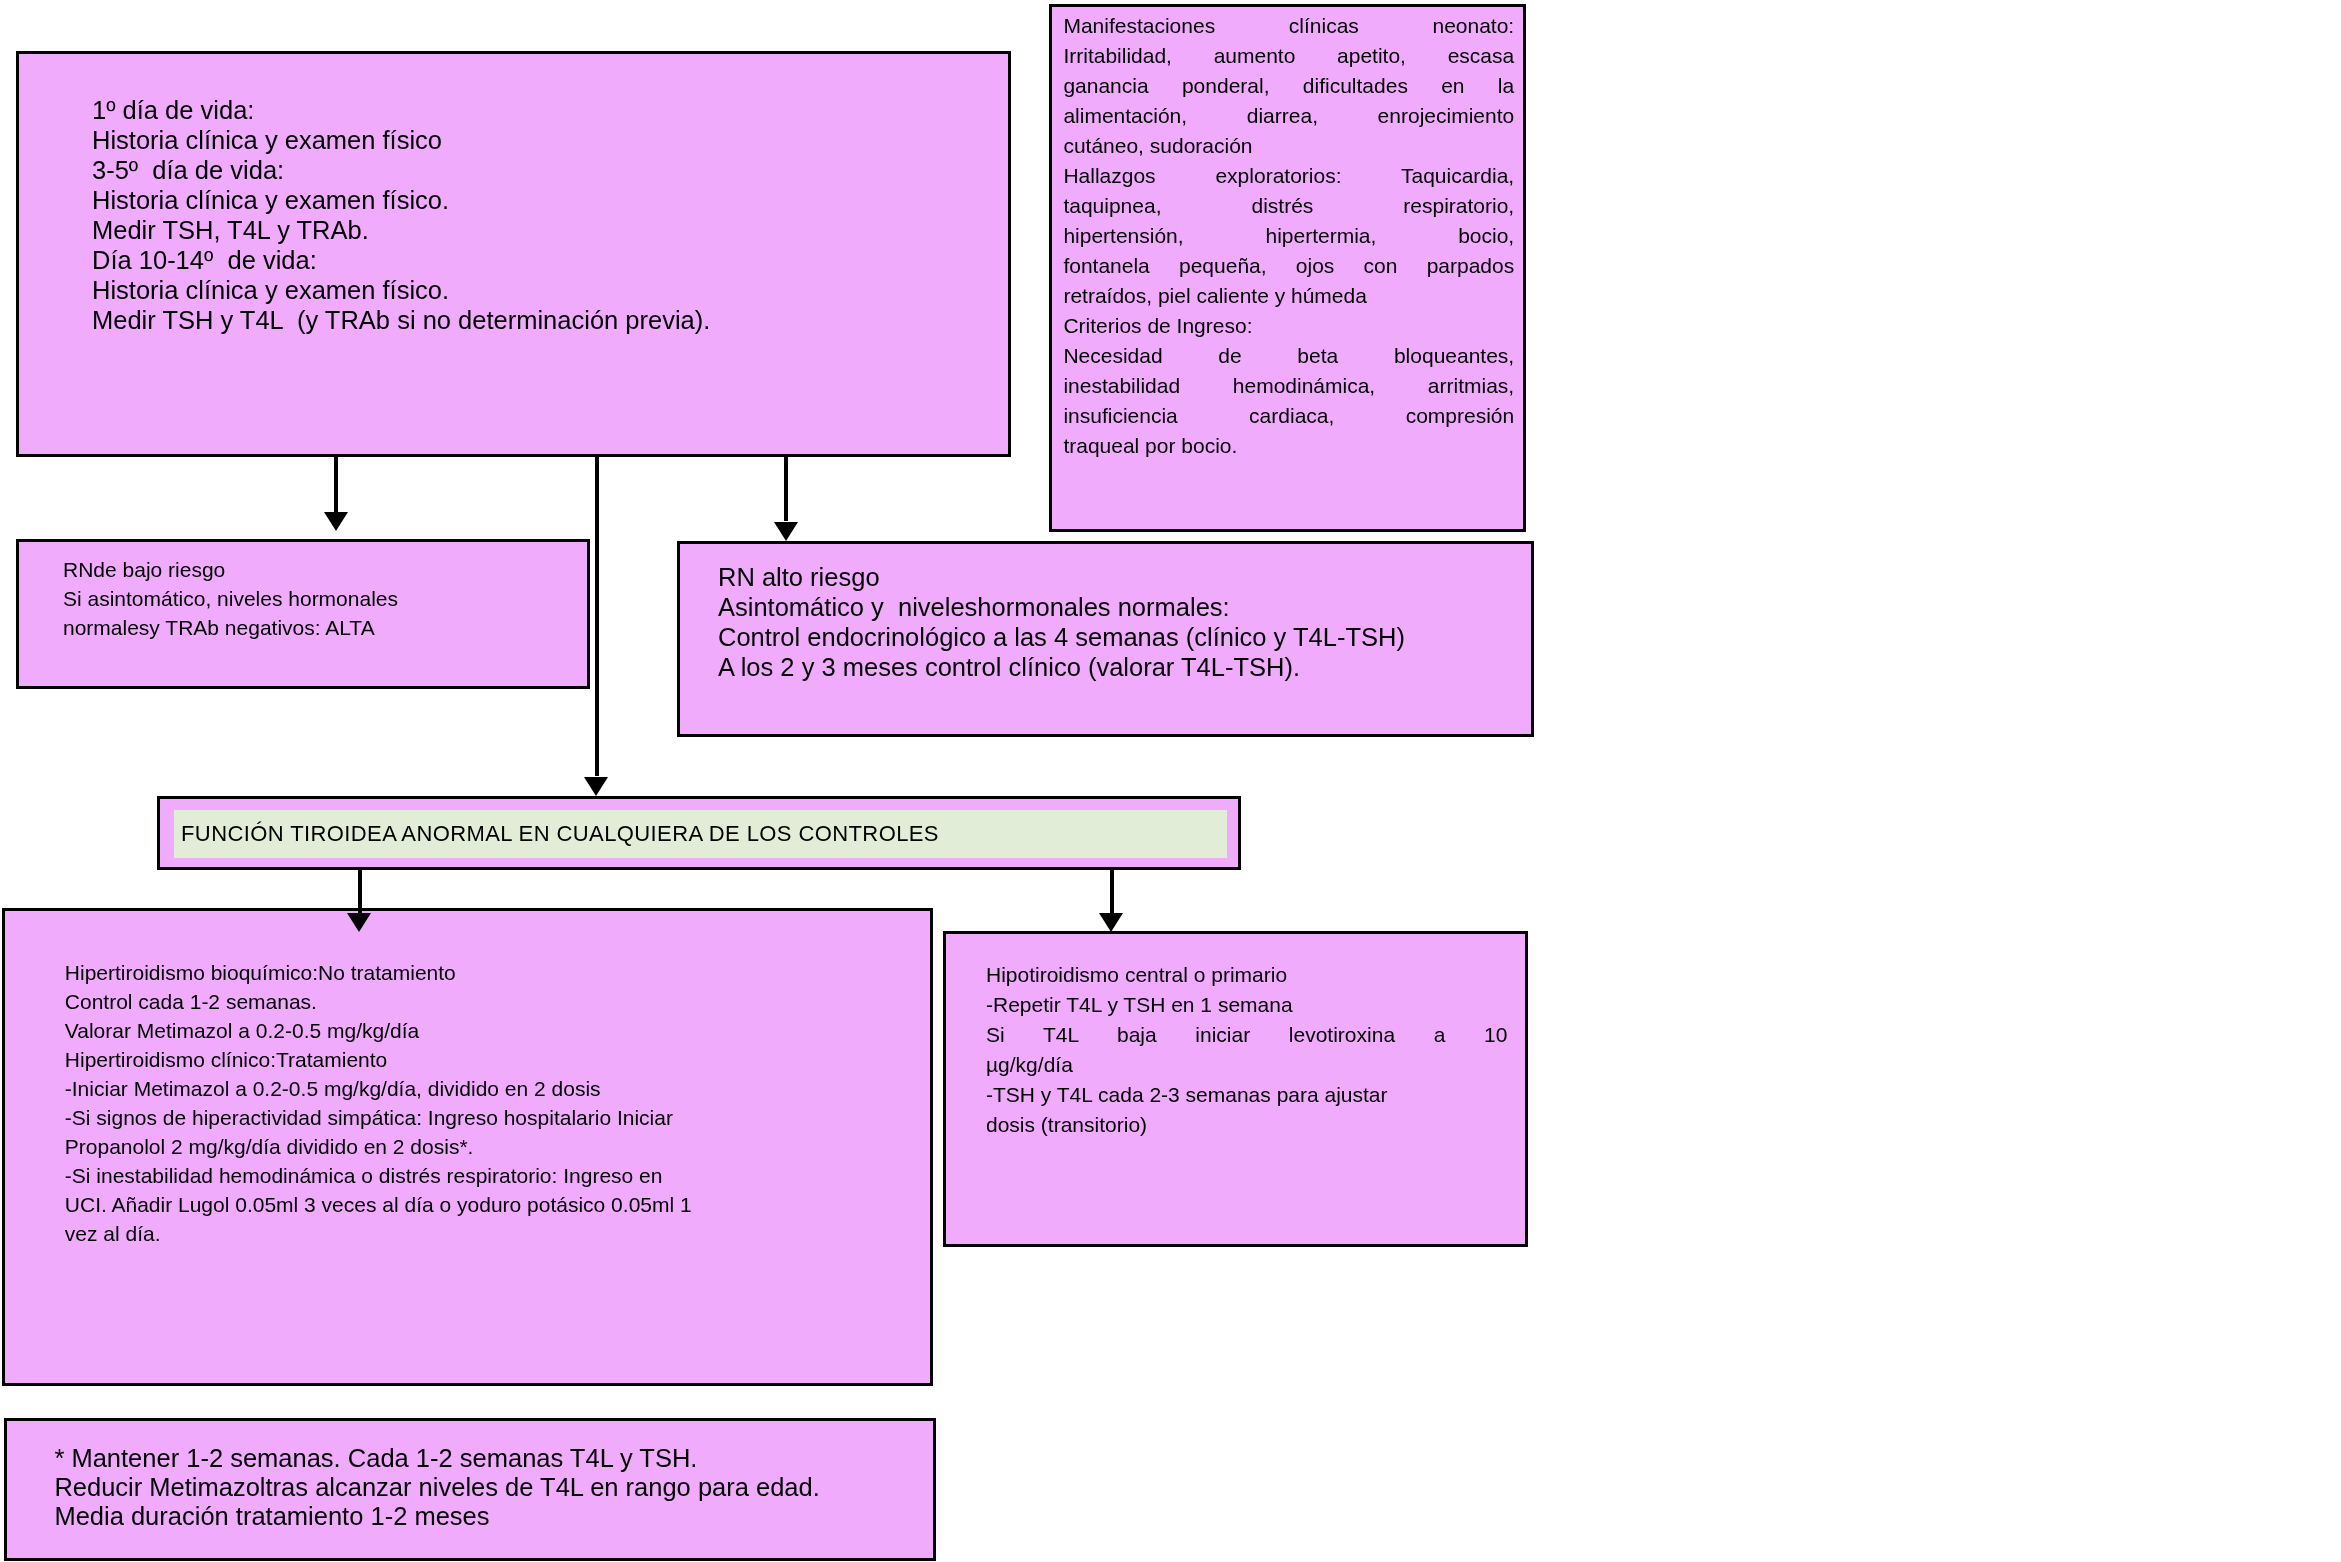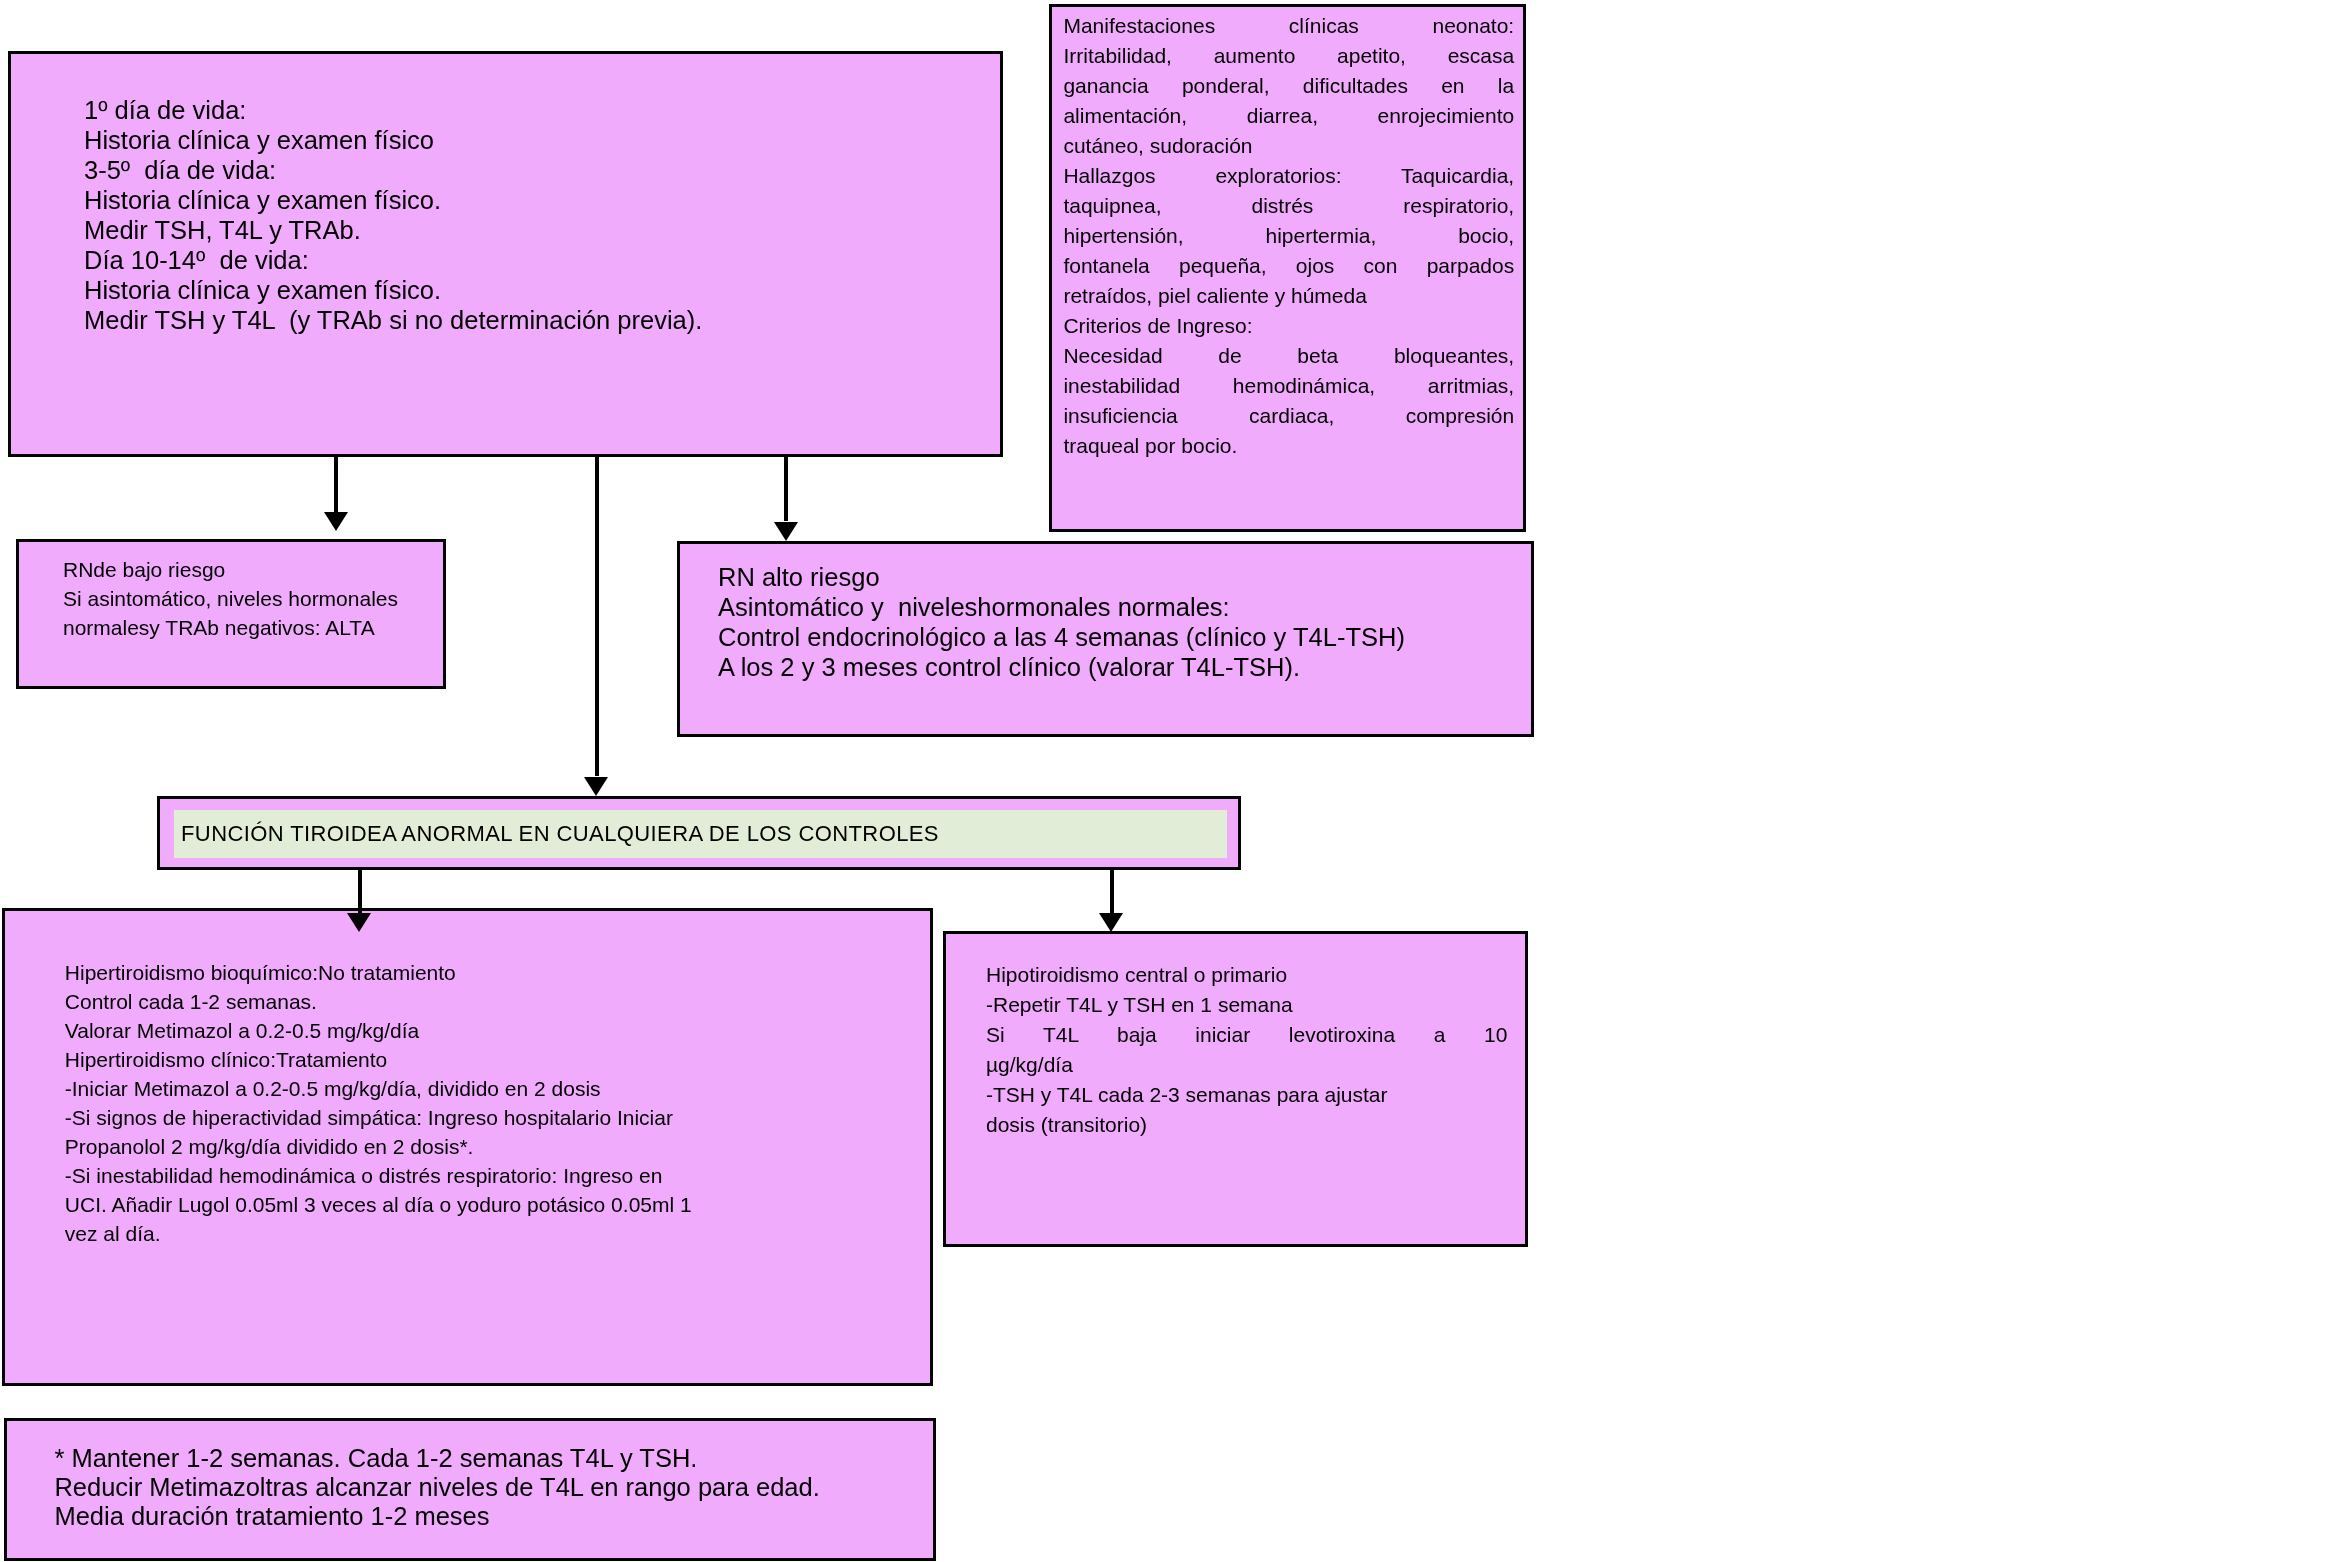--- a/index.html
+++ b/index.html
@@ -4,27 +4,27 @@
 <style>
   html,body { margin:0; padding:0; background:#ffffff; }
   #canvas {
     position:relative; width:2342px; height:1563px; background:#ffffff;
     font-family:"Liberation Sans", sans-serif; color:#000;
   }
   .fbox { position:absolute; border:3.5px solid #000; background:#f0abfc; box-sizing:border-box; }
   .ln { white-space:pre-wrap; }
   .jl { white-space:normal; text-align:justify; text-align-last:justify; }
 
-  #box-schedule { left:8px; top:51px; width:995px; height:406px;
+  #box-schedule { left:16px; top:51px; width:995px; height:406px;
     font-size:25.5px; line-height:30px; padding:41px 17.6px 0 73px; }
 
   #box-manifest { left:1049px; top:4.4px; width:477px; height:528px;
     font-size:21px; line-height:30px; padding:3.5px 8.8px 0 11.4px; }
 
-  #box-lowrisk { left:16px; top:539px; width:430px; height:150px;
+  #box-lowrisk { left:16px; top:539px; width:574px; height:150px;
     font-size:21px; line-height:29px; padding:13px 13px 0 44px; }
 
   #box-highrisk { left:677px; top:541px; width:857px; height:196px;
     font-size:25.5px; line-height:30px; padding:17.6px 13px 0 38px; }
 
   #box-abnormal { left:157px; top:796px; width:1084px; height:74px; }
   #box-abnormal .green {
     position:absolute; left:14px; top:10.6px; right:10.6px; bottom:8.8px;
     display:flex; align-items:center; padding-left:7px;
     font-size:22px; letter-spacing:0.4px;

